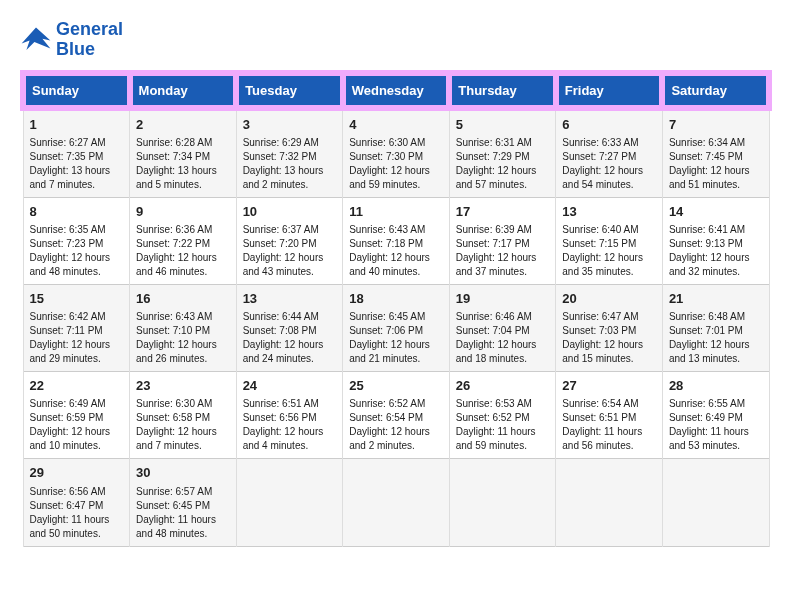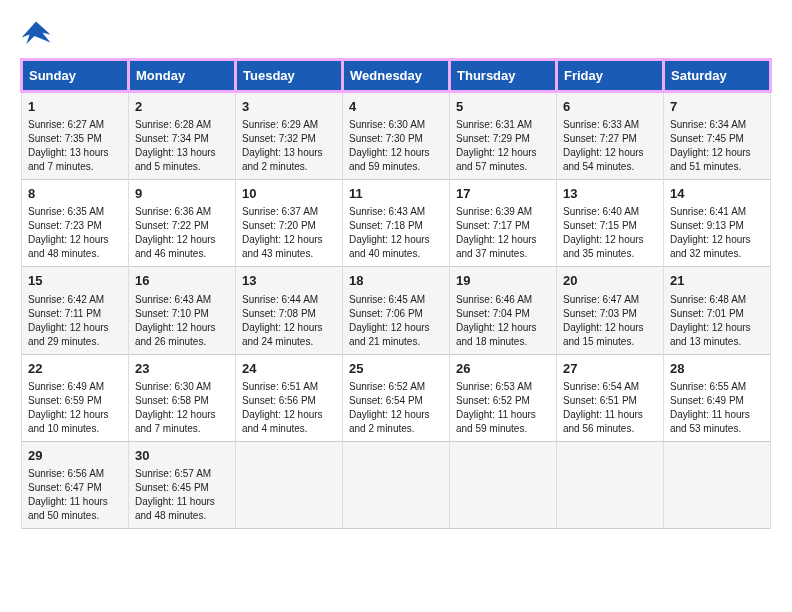--- a/index.html
+++ b/index.html
@@ -53,21 +53,21 @@
     }
     thead tr {
       background: #1a5cb5;
       color: #fff;
     }
     thead th {
       padding: 7px 6px;
       text-align: left;
       font-size: 13px;
       font-weight: bold;
-      border: 3px solid #f0abfc;
+      border: 6px solid #f0abfc;
     }
     tbody tr {
       border-bottom: 1px solid #ccc;
     }
     tbody tr:nth-child(odd) {
       background: #f5f5f5;
     }
     tbody tr:nth-child(even) {
       background: #fff;
     }
@@ -96,20 +96,24 @@
     }
   </style>
 </head>
 <body>
 
 <div class="header">
   <div class="logo">
     <svg class="logo-bird" viewBox="0 0 40 35">
       <polygon points="20,2 38,18 28,16 38,28 18,20 8,30 12,18 2,22" fill="#1a5cb5"></polygon>
     </svg>
+    <div class="logo-text">
+      <div><span>General</span></div>
+      <div><span style="color:#1a5cb5">Blue</span></div>
+    </div>
   </div>
   <div class="title-section">
     <div class="month-title"></div>
     <div class="location-title"></div>
   </div>
 </div>
 
 <table>
   <thead>
     <tr>

